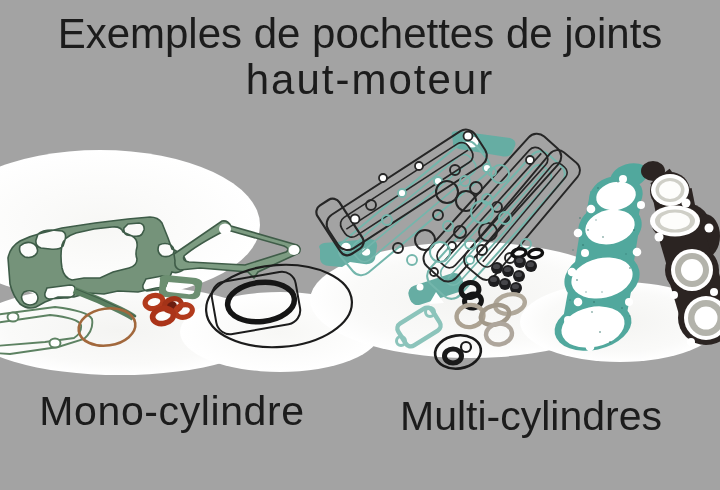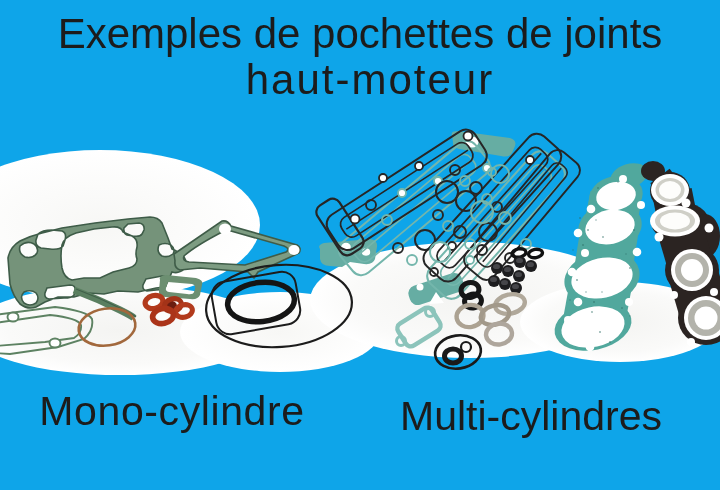--- a/index.html
+++ b/index.html
@@ -1,16 +1,16 @@
 <!DOCTYPE html>
 <html><head>
 <meta charset="utf-8">
 <style>
   html,body{margin:0;padding:0;background:#fff;}
-  #canvas{position:relative;width:720px;height:490px;overflow:hidden;background:#0ea5e9;
+  #canvas{position:relative;width:720px;height:490px;overflow:hidden;background:#a3a3a3;
           font-family:"Liberation Sans",sans-serif;}
   svg{position:absolute;left:0;top:0;}
 </style>
 </head>
 <body>
 <div id="canvas">
 <svg width="720" height="490" viewBox="0 0 720 490">
   <defs>
     <radialGradient id="sh1">
           <stop offset="0" stop-color="#f4f4f2"></stop>

